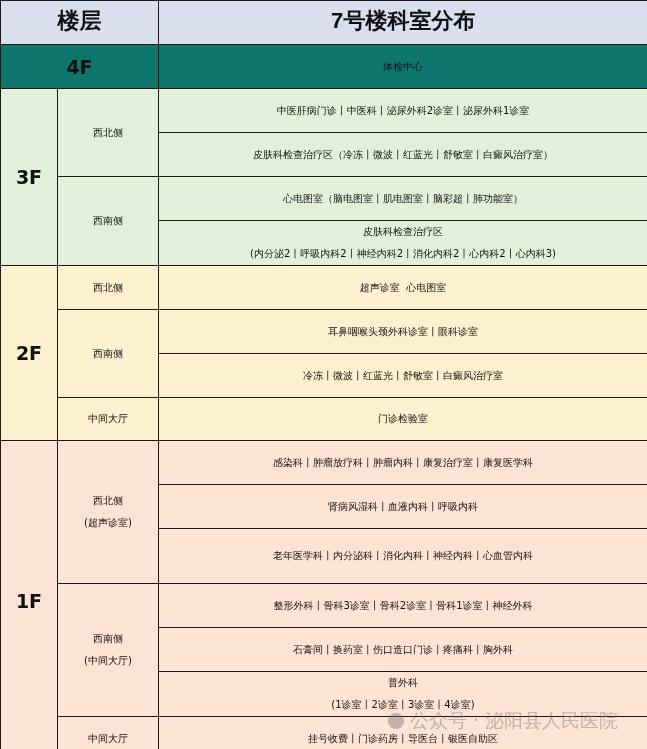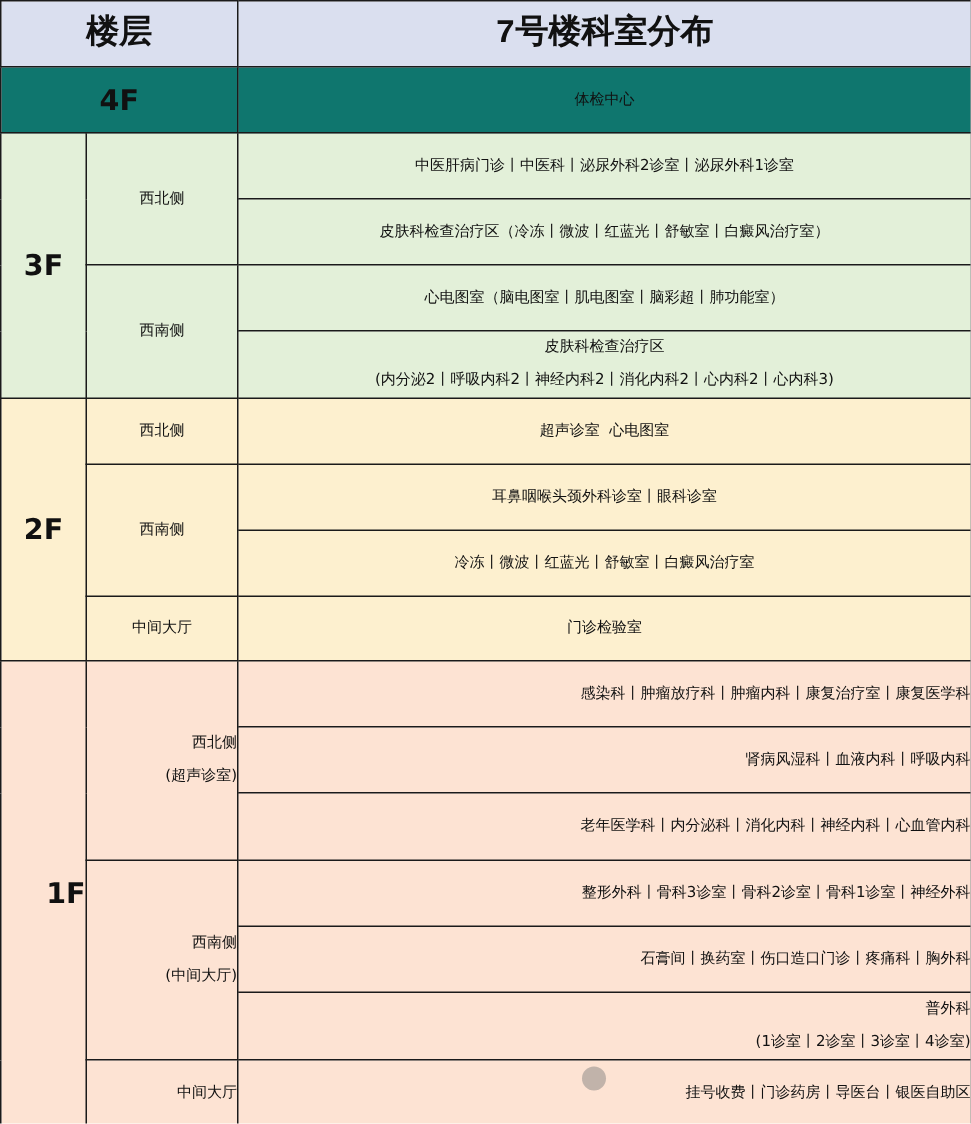--- a/index.html
+++ b/index.html
@@ -7,21 +7,21 @@
          font-family: "DejaVu Sans", "Liberation Sans", sans-serif; color: #111; }
   table { border-collapse: collapse; width: 647px; table-layout: fixed; }
   td, th { border: 1.5px solid #1a1a1a; text-align: center; vertical-align: middle; padding: 0; font-size: 10px; line-height: 22px; }
   th { font-size: 22px; font-weight: bold; font-family: Liberation Mono, monospace; }
   .floor { font-size: 19px; font-weight: bold; }
   .zone { font-size: 10px; font-weight: normal; }
   .hdr td, .hdr th { background: #dadfef; }
   .f4 td { background: #0f766e; }
   .f3 td { background: #e3f0d9; }
   .f2 td { background: #fdf0cf; }
-  .f1 td { background: #fde3d3; text-align: right; }
+  .f1 td { background: #fde3d3; }
   .watermark { position: absolute; left: 388px; top: 708px; font-size: 19px; color: rgba(120,120,120,0.45);
                pointer-events: none; white-space: nowrap; }
   .wm-dot { display: inline-block; width: 16px; height: 16px; border-radius: 50%; background: rgba(120,120,120,0.45); vertical-align: -2px; margin-right: 6px; }
 </style>
 </head>
 <body>
 
 <table>
   <colgroup>
       <col style="width:57px">
@@ -79,21 +79,21 @@
     <td rowspan="7" class="floor">1F</td>
     <td rowspan="3" class="zone">
       <div>西北侧</div>
       <div>(超声诊室)</div>
     </td>
     <td>感染科丨肿瘤放疗科丨肿瘤内科丨康复治疗室丨康复医学科</td>
   </tr>
   <tr class="f1" style="height:44px">
     <td>肾病风湿科丨血液内科丨呼吸内科</td>
   </tr>
-  <tr class="f1" style="height:45px">
+  <tr class="f1" style="height:55px">
     <td>老年医学科丨内分泌科丨消化内科丨神经内科丨心血管内科</td>
   </tr>
   <tr class="f1" style="height:44px">
     <td rowspan="3" class="zone">
       <div>西南侧</div>
       <div>(中间大厅)</div>
     </td>
     <td>整形外科丨骨科3诊室丨骨科2诊室丨骨科1诊室丨神经外科</td>
   </tr>
   <tr class="f1" style="height:44px">
@@ -105,13 +105,13 @@
       <div>(1诊室丨2诊室丨3诊室丨4诊室)</div>
     </td>
   </tr>
   <tr class="f1" style="height:44px">
     <td class="zone">中间大厅</td>
     <td>挂号收费丨门诊药房丨导医台丨银医自助区</td>
   </tr>
 </tbody>
   </table>
 
-<div class="watermark"><span class="wm-dot"></span></div>
+<div class="watermark"><span class="wm-dot"></span><span>公众号 · 泌阳县人民医院</span></div>
 
 </body></html>

